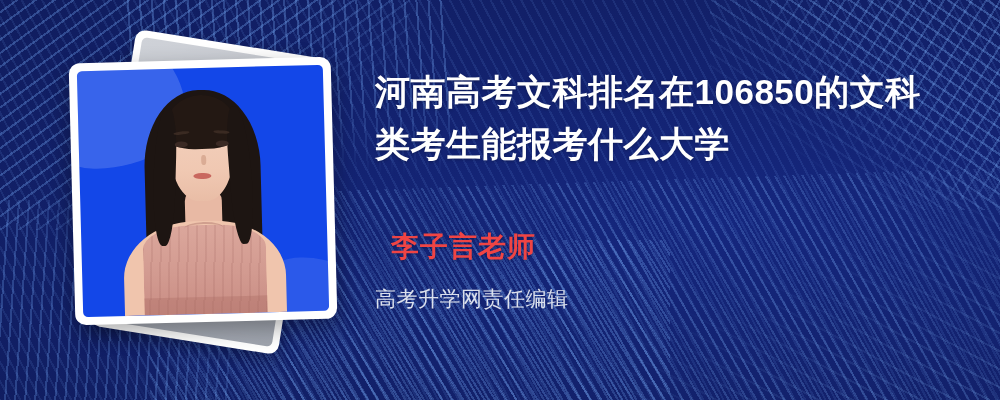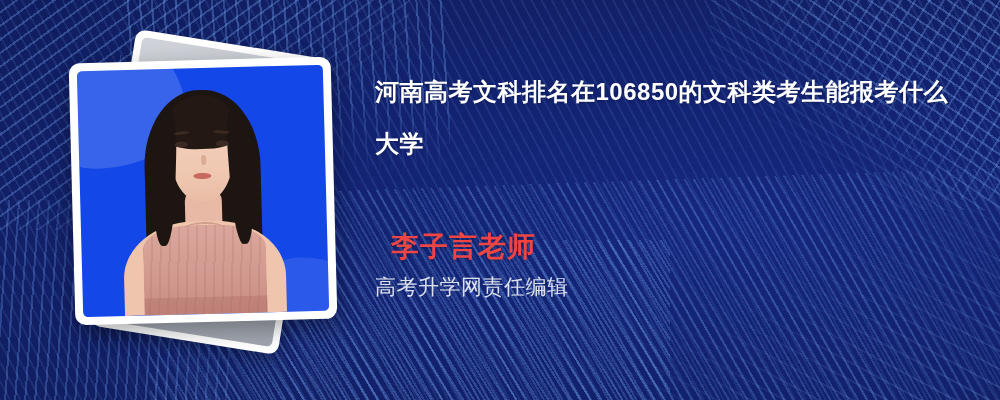--- a/index.html
+++ b/index.html
@@ -239,33 +239,33 @@
   }
 
   
   .text-col {
     position:absolute; left:375px; top:0; width:600px; height:400px;
     display:flex; flex-direction:column; justify-content:flex-start;
   }
   .title {
     margin-top:66px;
     color:#ffffff;
-    font-size:24px; line-height:52px;
+    font-size:35px; line-height:52px;
     font-weight:bold; letter-spacing:.5px;
     max-width:580px;
     text-shadow:0 1px 3px rgba(0,0,0,.25);
   }
   .author-block { margin-top:58px; padding-left:16px; }
   .author-name {
     color:#ef4444; font-size:28px; font-weight:bold;
     letter-spacing:1px; line-height:38px;
     text-shadow:0 1px 3px rgba(0,0,0,.25);
   }
   .author-role {
-    margin-top:6px; margin-left:-16px;
+    margin-top:18px; margin-left:-16px;
     color:#dbe0ec; font-size:21px; font-weight:normal;
     letter-spacing:.5px; line-height:30px;
   }
 </style>
 </head>
 <body>
 
 <div class="banner">
 
   <div class="bg-base"></div>

